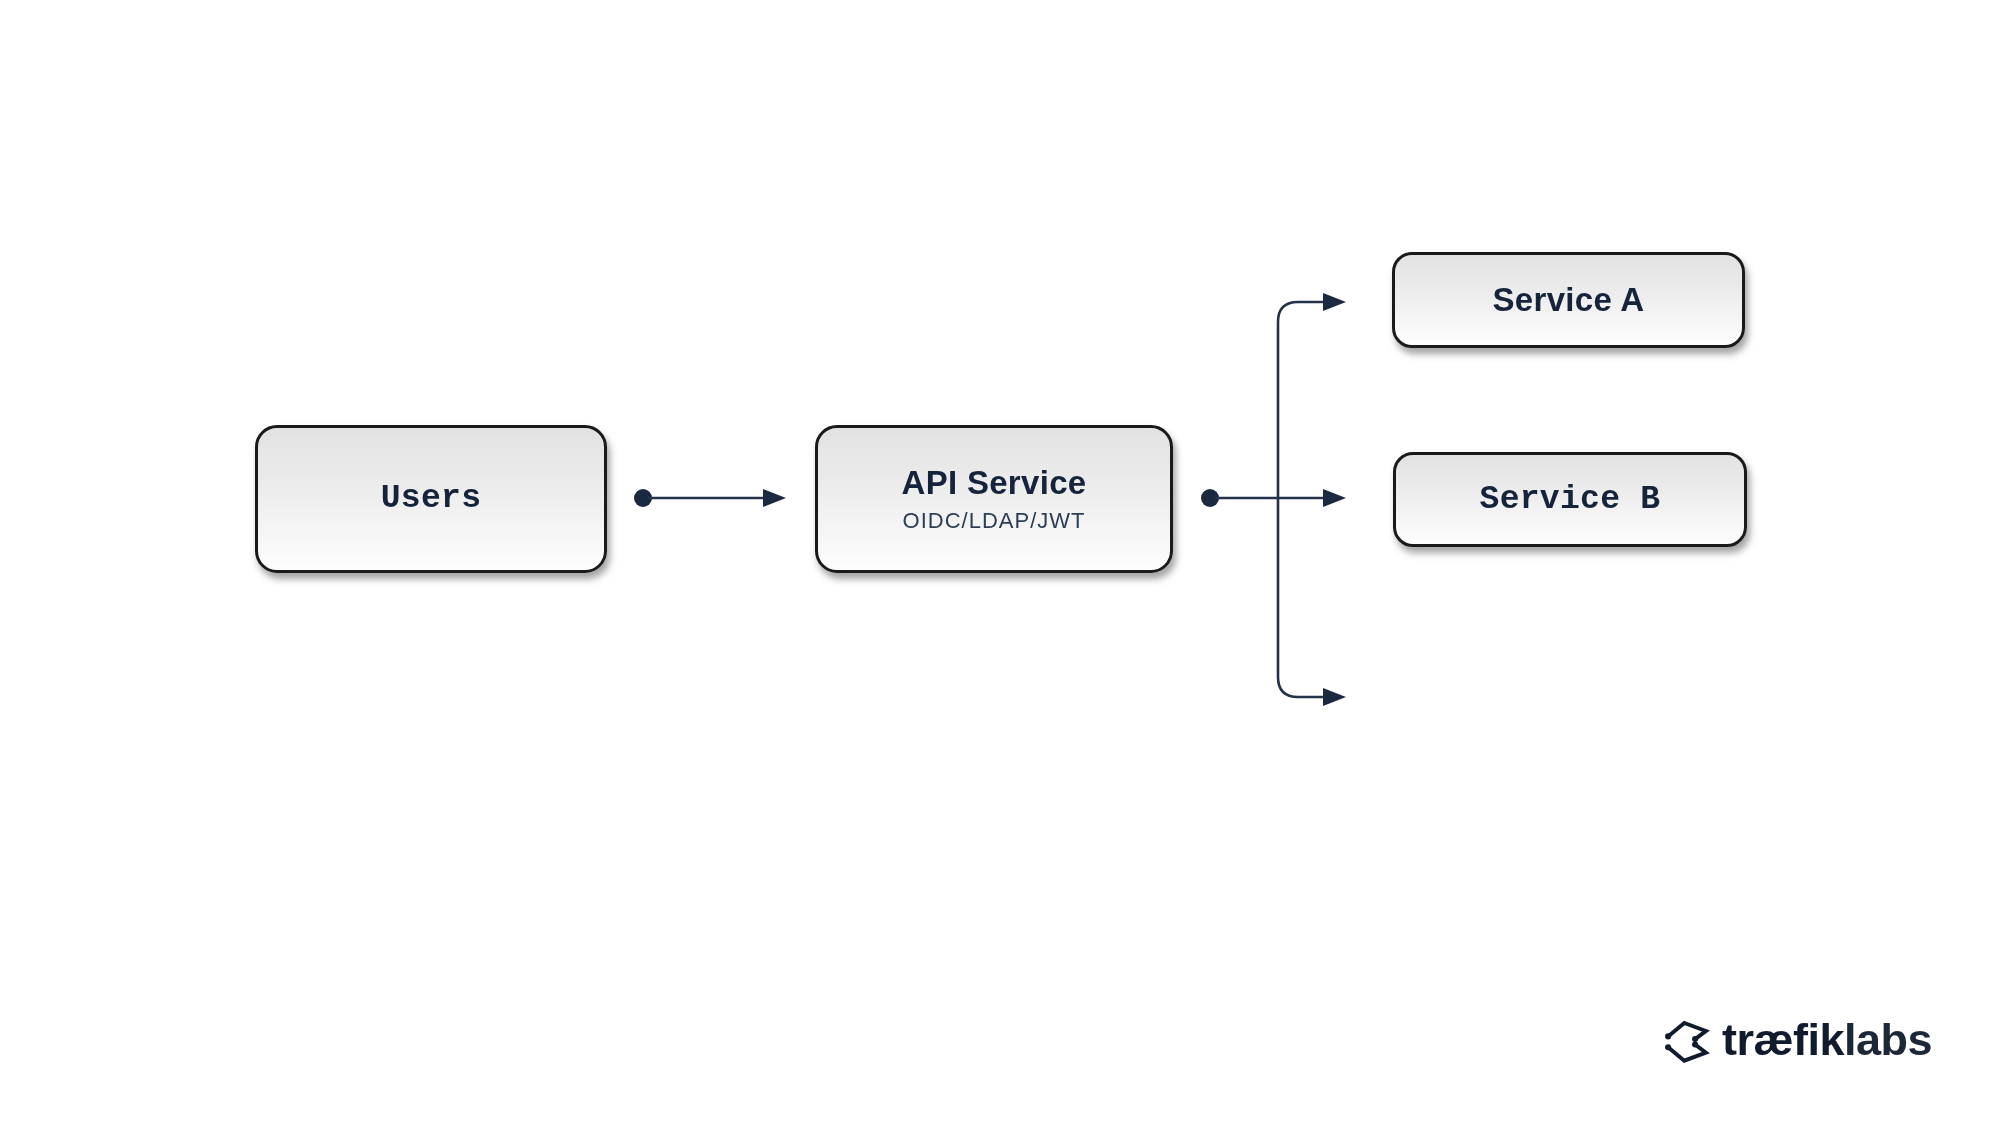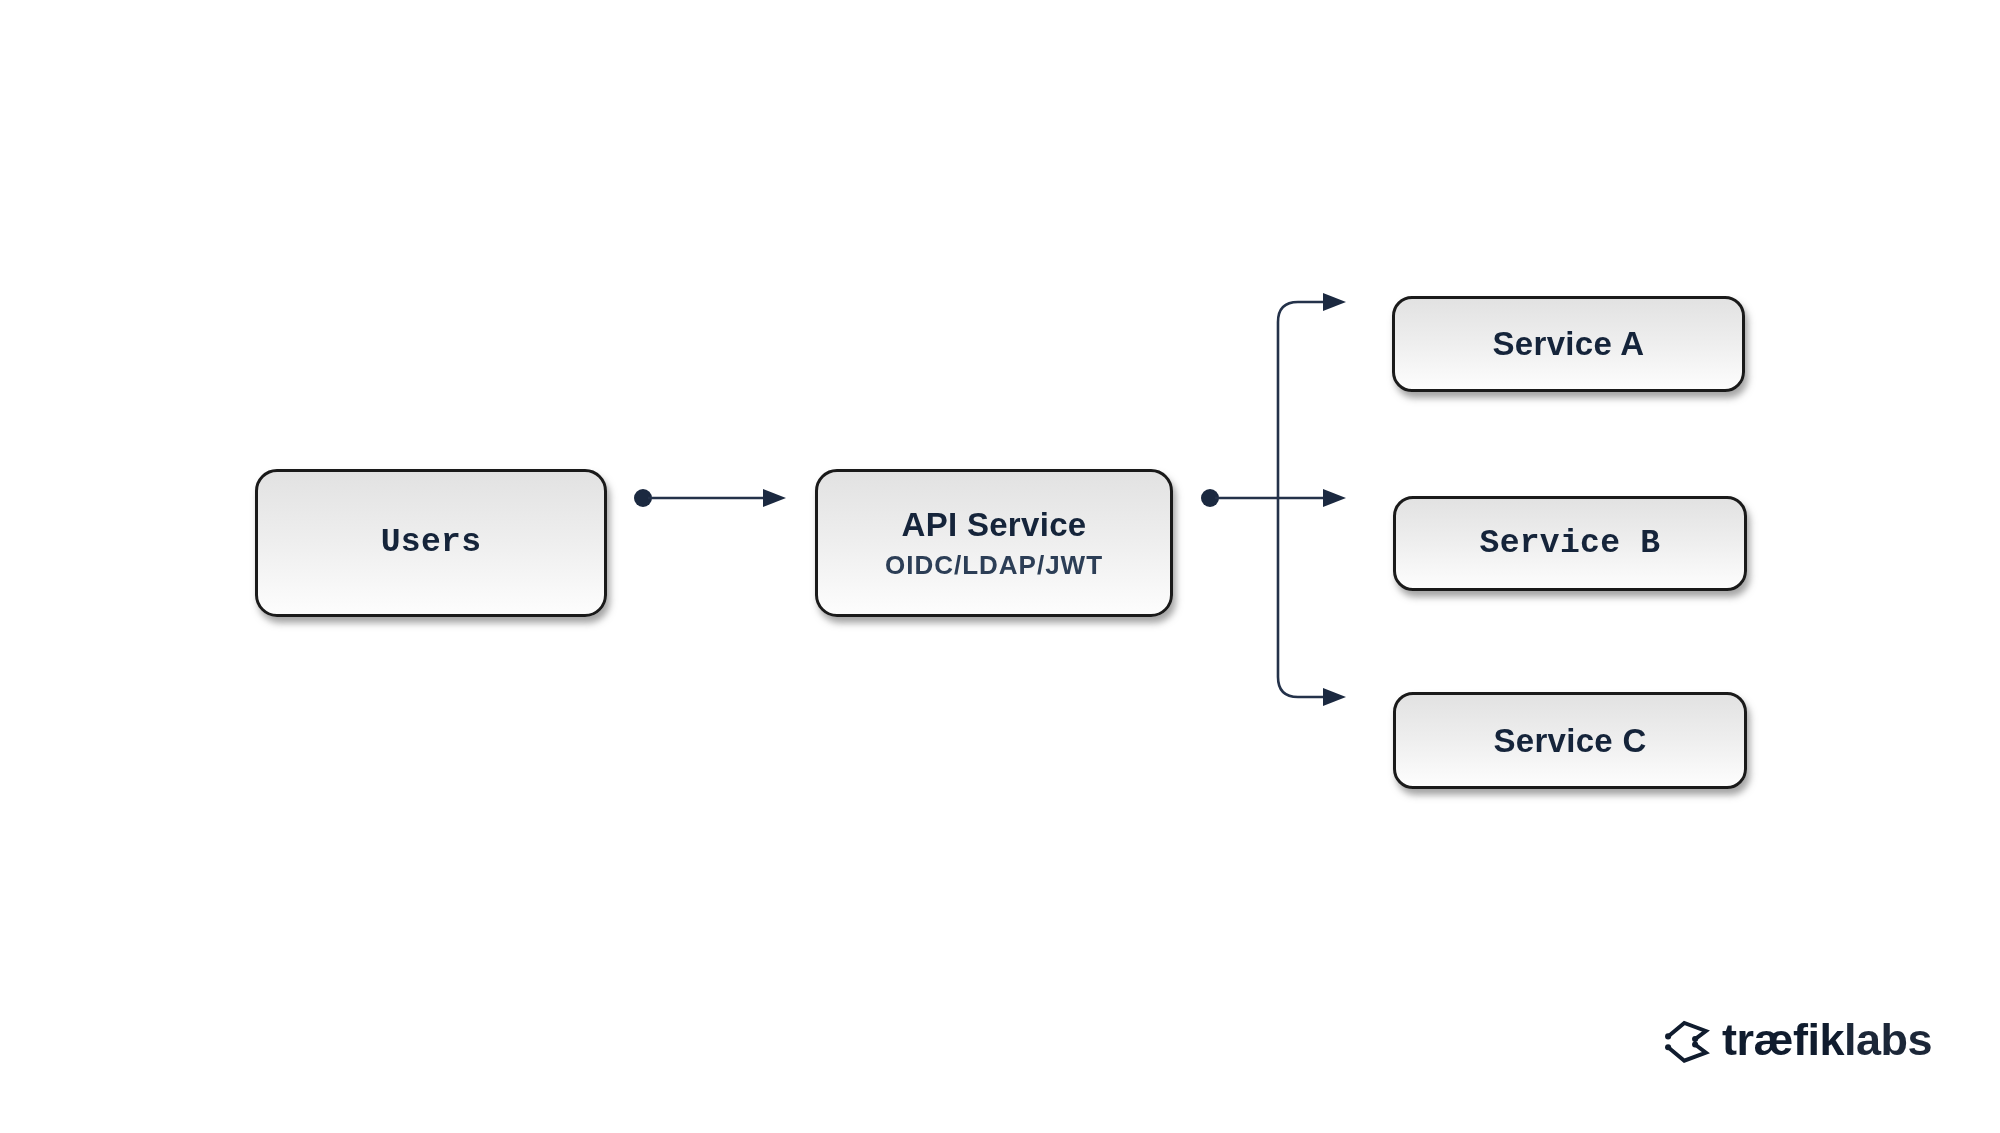--- a/index.html
+++ b/index.html
@@ -27,33 +27,32 @@
     box-sizing: border-box;
     border: 3px solid #1a1a1a;
     border-radius: 22px;
     background: linear-gradient(180deg, #e2e2e2 0%, #eeeeee 48%, #fdfdfd 100%);
     box-shadow: 3px 6px 7px rgba(90, 90, 90, 0.55);
     display: flex;
     flex-direction: column;
     align-items: center;
     justify-content: center;
     text-align: center;
-    margin-top: 44px;
   }
   .node-label {
     color: #15243a;
     font-weight: bold;
     font-size: 33px;
     letter-spacing: 0.3px;
     line-height: 1.15;
   }
   .node-subtitle {
     color: #2c3e56;
-    font-weight: bold;
-    font-size: 26px;
+    font-weight: normal;
+    font-size: 22px;
     letter-spacing: 1px;
     margin-top: 7px;
     line-height: 1.1;
     text-align: center;
   }
   #node-users    { left: 255px;  top: 425px; width: 352px; height: 148px; font-family: Liberation Mono, monospace; }
   #node-gateway  { left: 815px;  top: 425px; width: 358px; height: 148px; }
   #node-service-a{ left: 1392px; top: 252px; width: 353px; height: 96px; border-radius: 20px; }
   #node-service-b{ left: 1393px; top: 452px; width: 354px; height: 95px; border-radius: 20px; font-family: Liberation Mono, monospace; }
   #node-service-c{ left: 1393px; top: 648px; width: 354px; height: 97px; border-radius: 20px; }
@@ -112,23 +111,20 @@
   </div>
 
   <div class="node" id="node-service-a">
     <div class="node-label">Service A</div>
   </div>
 
   <div class="node" id="node-service-b">
     <div class="node-label">Service B</div>
   </div>
 
-  <div class="node" id="node-service-c">
-    <div class="node-label">Service C</div>
-  </div>
 
   <div class="brand">
     <svg class="brand-icon" viewBox="0 0 60 60" xmlns="http://www.w3.org/2000/svg">
       <g stroke="#101c2e" stroke-width="4.4" fill="none" stroke-linejoin="miter">
         <path d="M 9,26 L 27,11 L 51,20 L 39,29"></path>
         <path d="M 9,38 L 27,53 L 51,44 L 39,35"></path>
       </g>
       <g fill="#101c2e" stroke="none">
         <circle cx="9" cy="26" r="3.4"></circle>
         <circle cx="39" cy="29" r="3.4"></circle>

